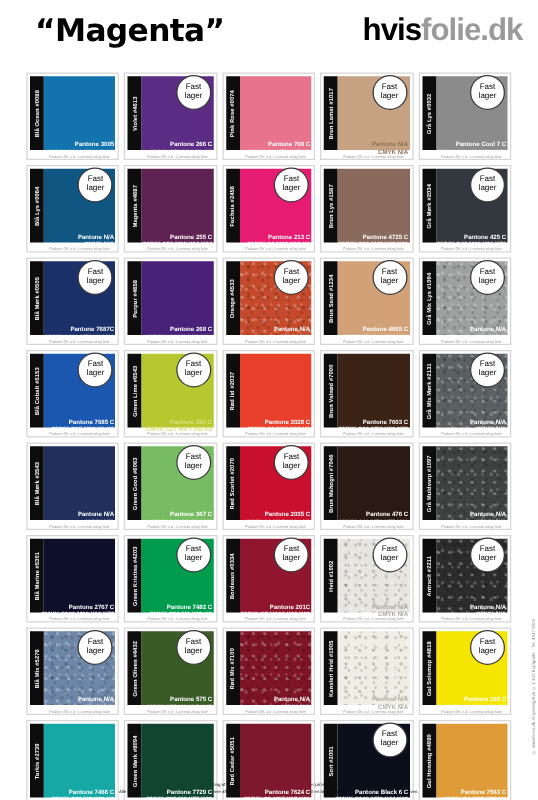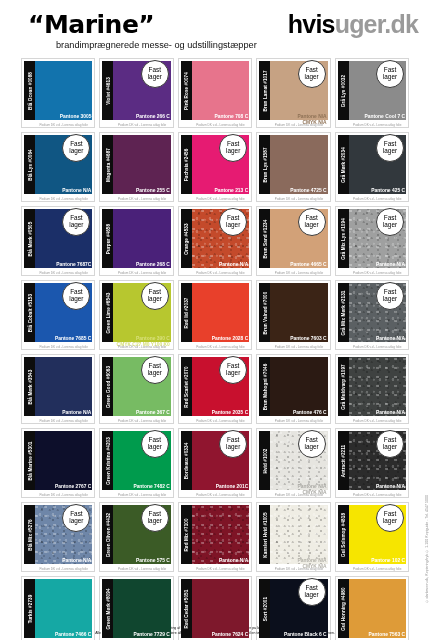--- a/index.html
+++ b/index.html
@@ -132,23 +132,22 @@
     white-space: nowrap;
     font-family: "Liberation Sans", sans-serif;
   }
 </style>
 </head>
 <body>
 
 <div class="page">
 
   <div class="header">
-    <div class="brand-podium">“Marine”</div>
-    <div class="brand-darkmoon"><span>hvis</span><span class="light">uger.dk</span></div>
-    <div class="tagline">brandimprægnerede messe- og udstillingstæpper</div>
+    <div class="brand-podium">“Magenta”</div>
+    <div class="brand-darkmoon"><span>hvis</span><span class="light">folie.dk</span></div>
   </div>
 
   <div class="grid" id="swatch-grid">
       <div class="card">
         <div class="swatch" style="background-color: rgb(18, 115, 173);"></div>
         <div class="strip">
           <div class="strip-text">Blå Ocean #0088</div>
         </div>
         <div class="specs" style="color: rgb(255, 255, 255);">
           <div class="pantone">Pantone 3005</div>

